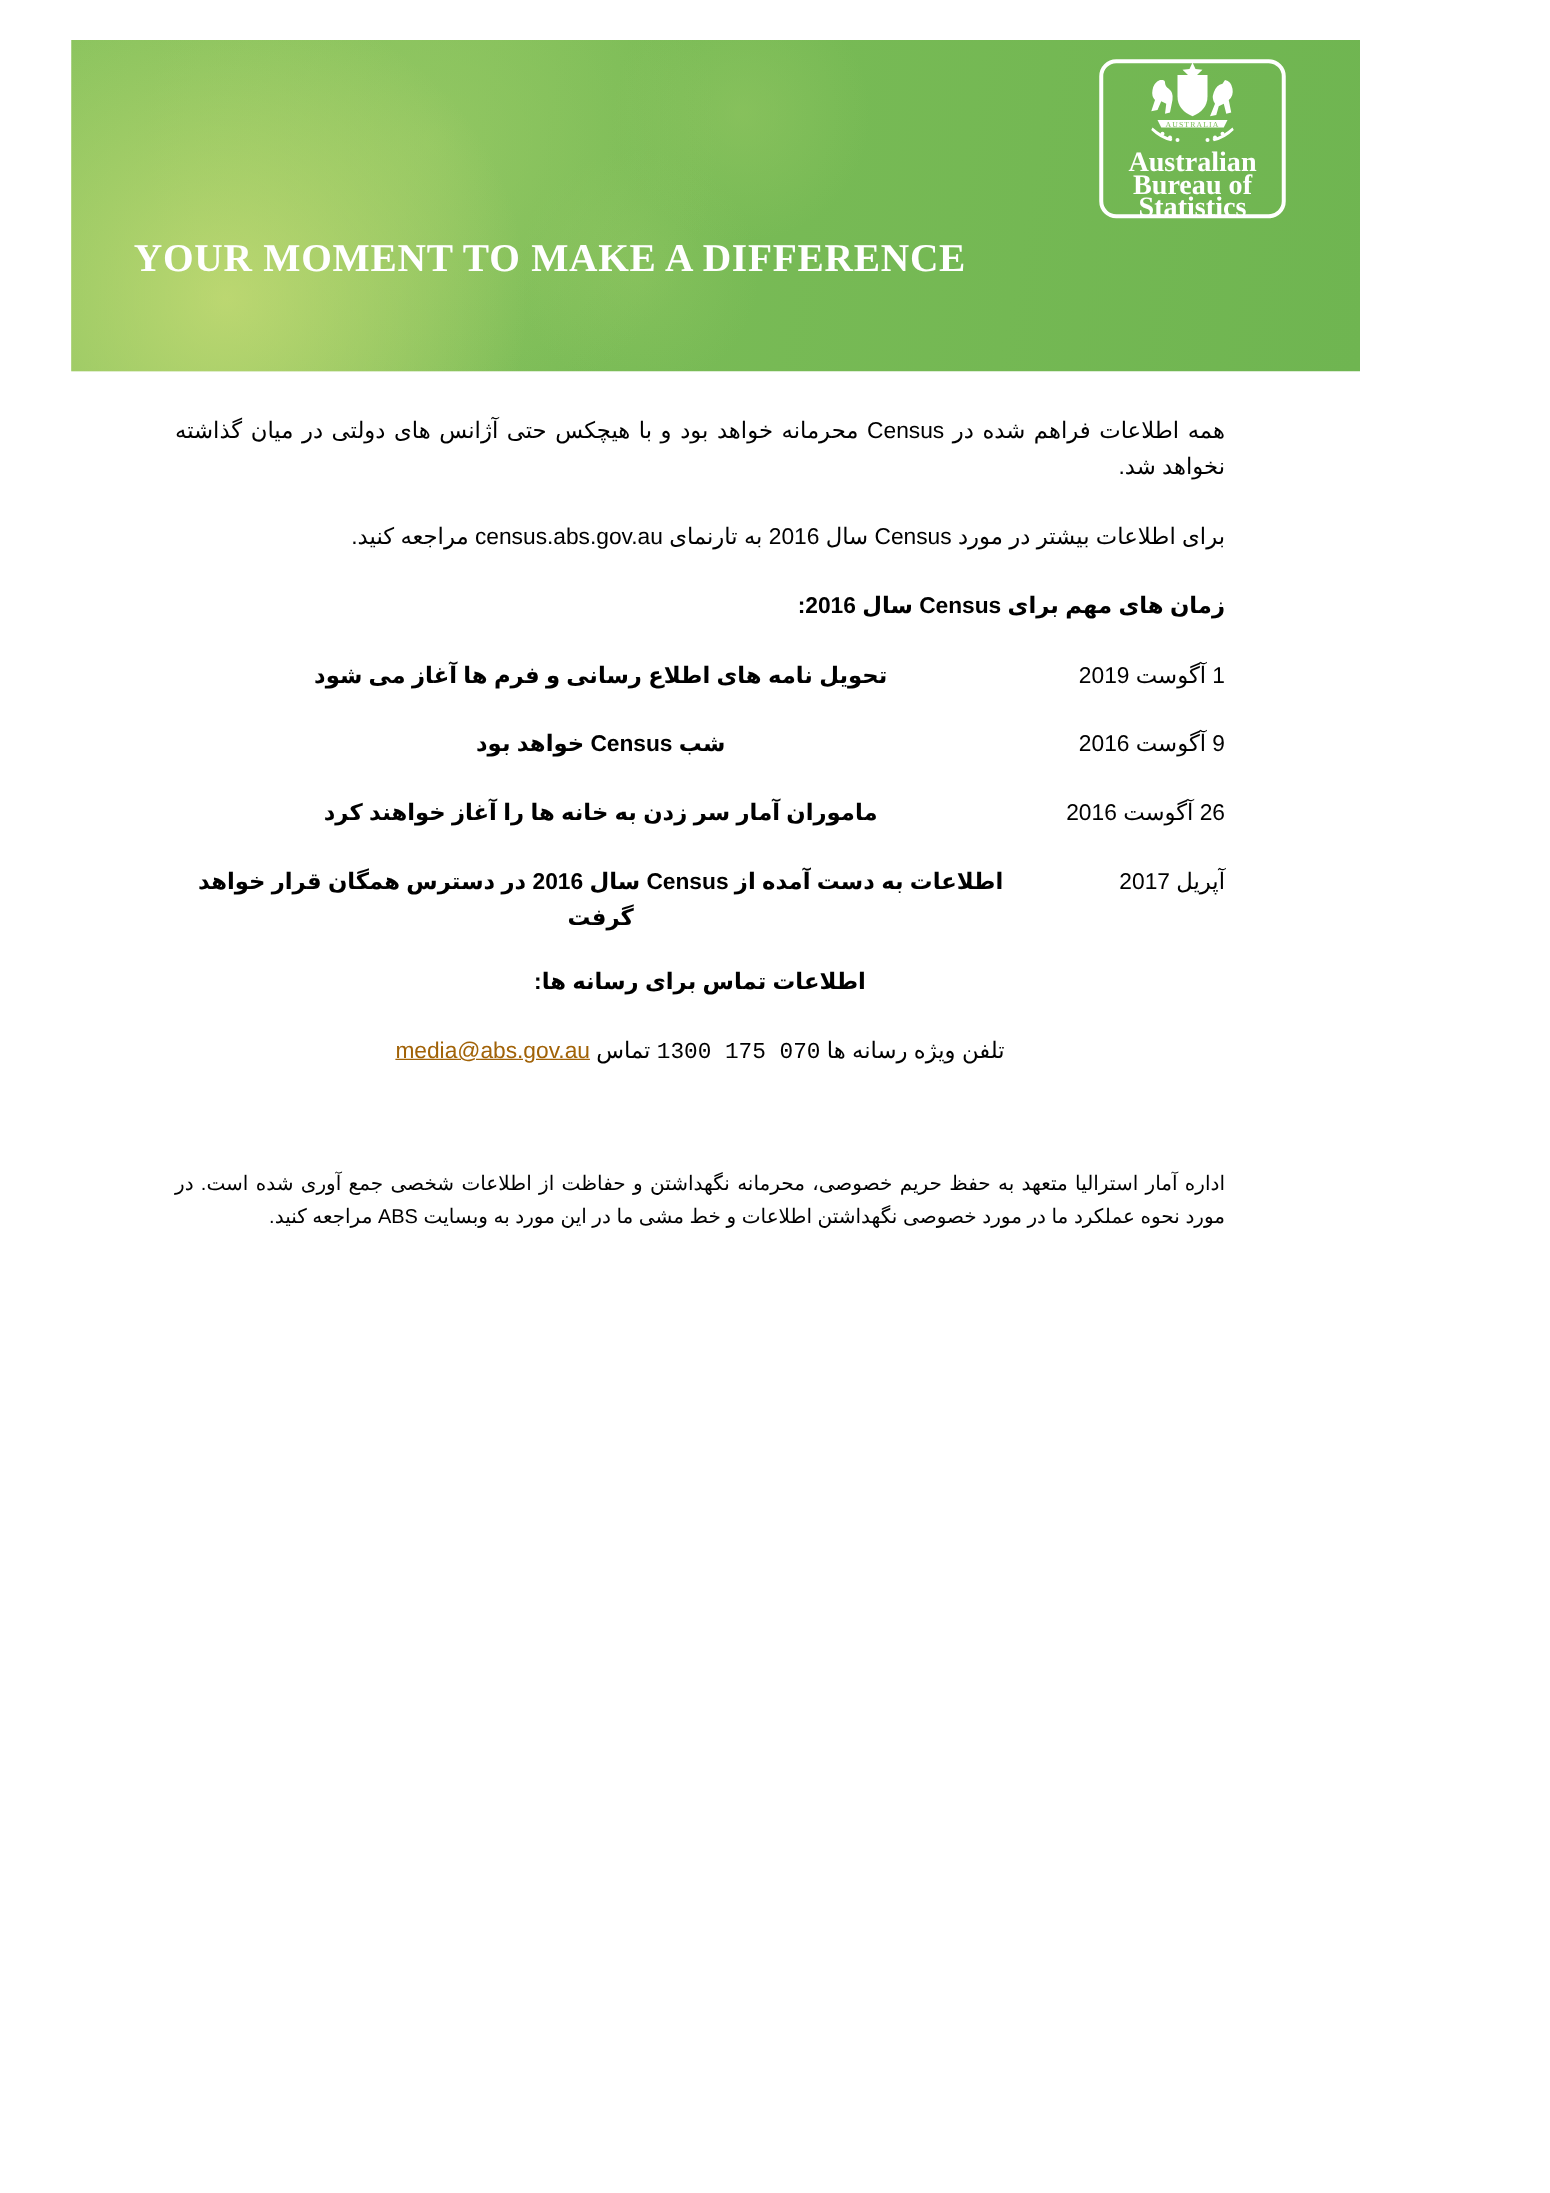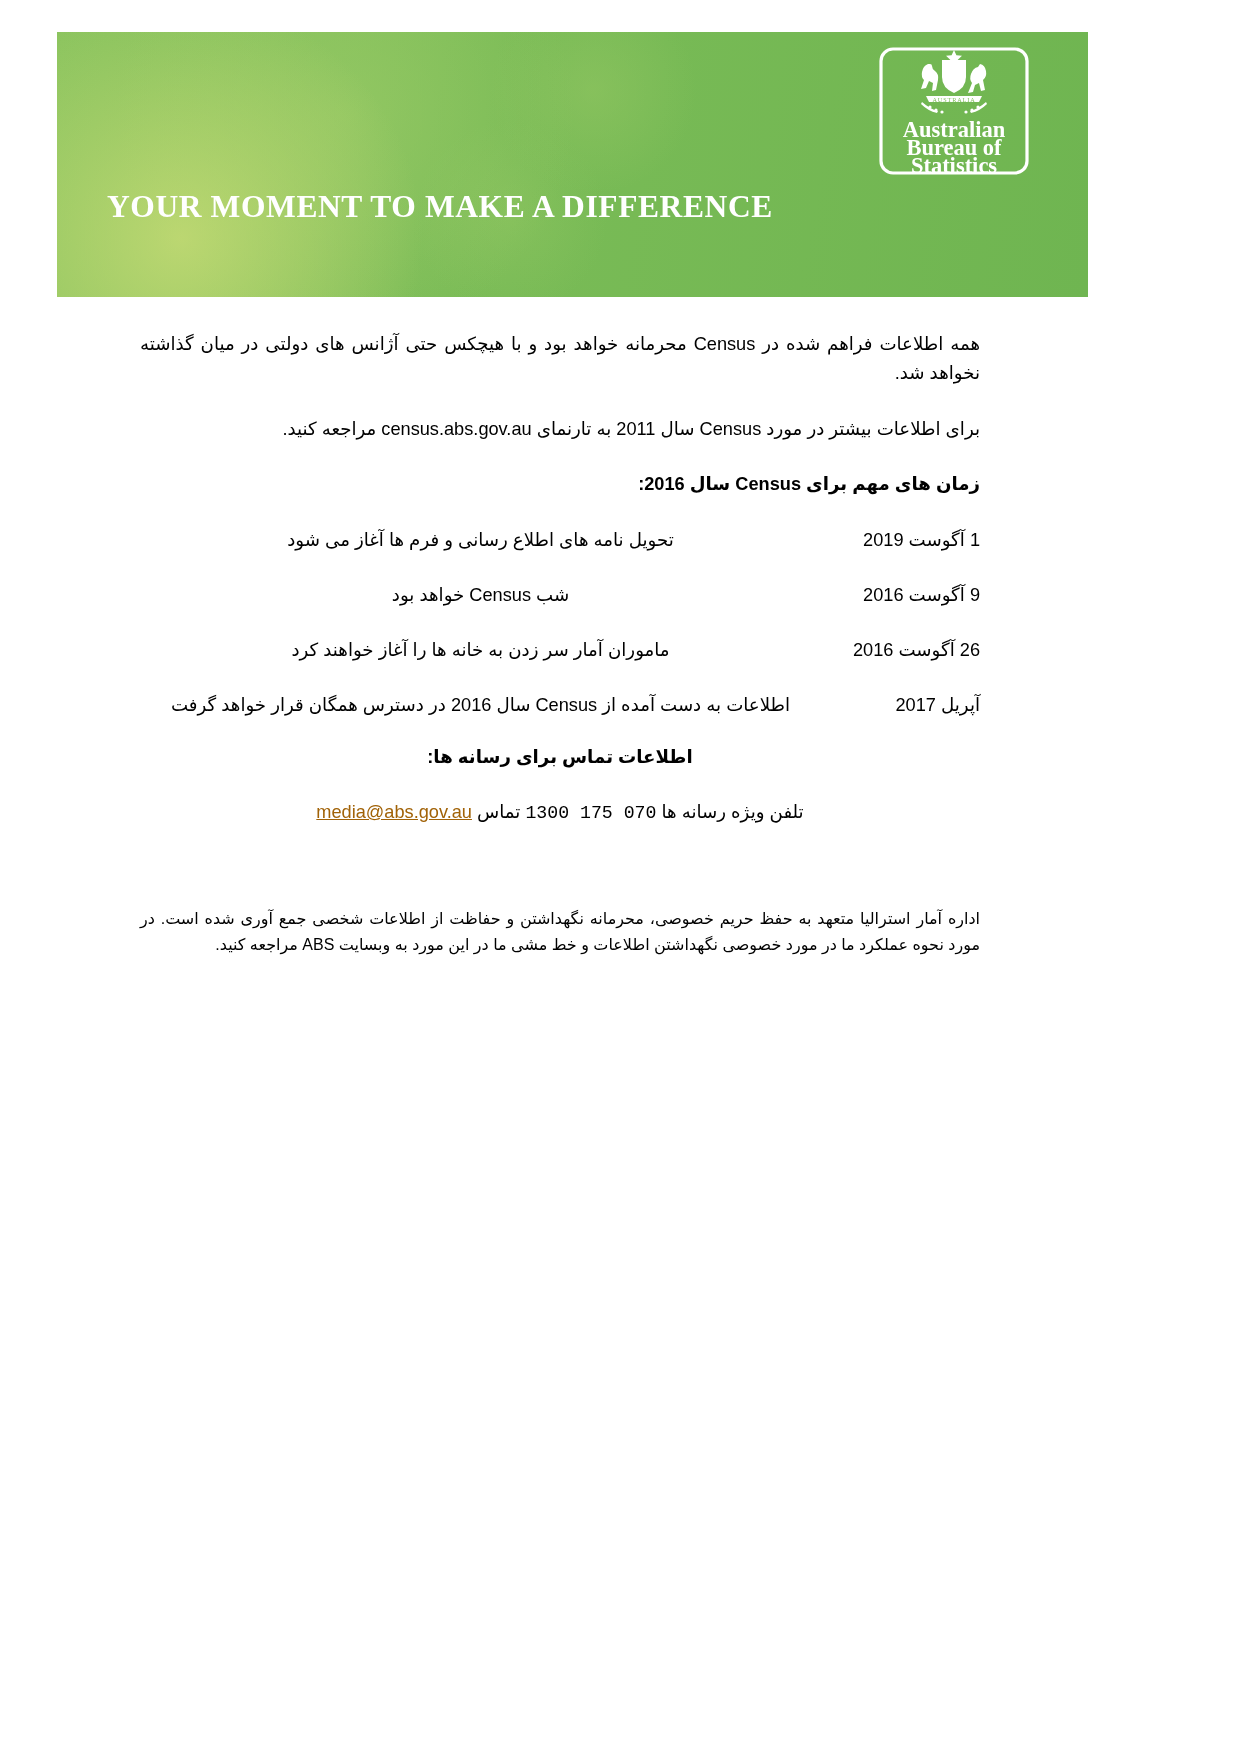--- a/index.html
+++ b/index.html
@@ -100,20 +100,21 @@
     white-space: nowrap;
     direction: rtl;
   }
   .sched-desc {
     flex: 1 1 auto;
     font-size: 18.2px;
     line-height: 1.6;
     text-align: center;
     direction: rtl;
     padding-left: 6px;
+    font-weight: bold;
   }
 
   
   .contact-head {
     font-size: 18.2px;
     font-weight: bold;
     margin: 14px 0 30px 0;
     text-align: center;
   }
   .contact-line {
@@ -180,21 +181,21 @@
         <text x="76" y="129" font-size="22.5">Statistics</text>
       </g>
     </svg>
   </div>
 </div>
 
 <div class="content">
 
   <p class="para">همه اطلاعات فراهم شده در Census محرمانه خواهد بود و با هیچکس حتی آژانس های دولتی در میان گذاشته نخواهد شد.</p>
 
-  <p class="para">برای اطلاعات بیشتر در مورد Census سال 2011 به تارنمای census.abs.gov.au مراجعه کنید.</p>
+  <p class="para">برای اطلاعات بیشتر در مورد Census سال 2016 به تارنمای census.abs.gov.au مراجعه کنید.</p>
 
   <div class="bold-head">زمان های مهم برای Census سال 2016:</div>
 
   <div class="schedule">
 
     <div class="sched-row">
       <div class="sched-date">1 آگوست 2019</div>
       <div class="sched-desc">تحویل نامه های اطلاع رسانی و فرم ها آغاز می شود</div>
     </div>
 

